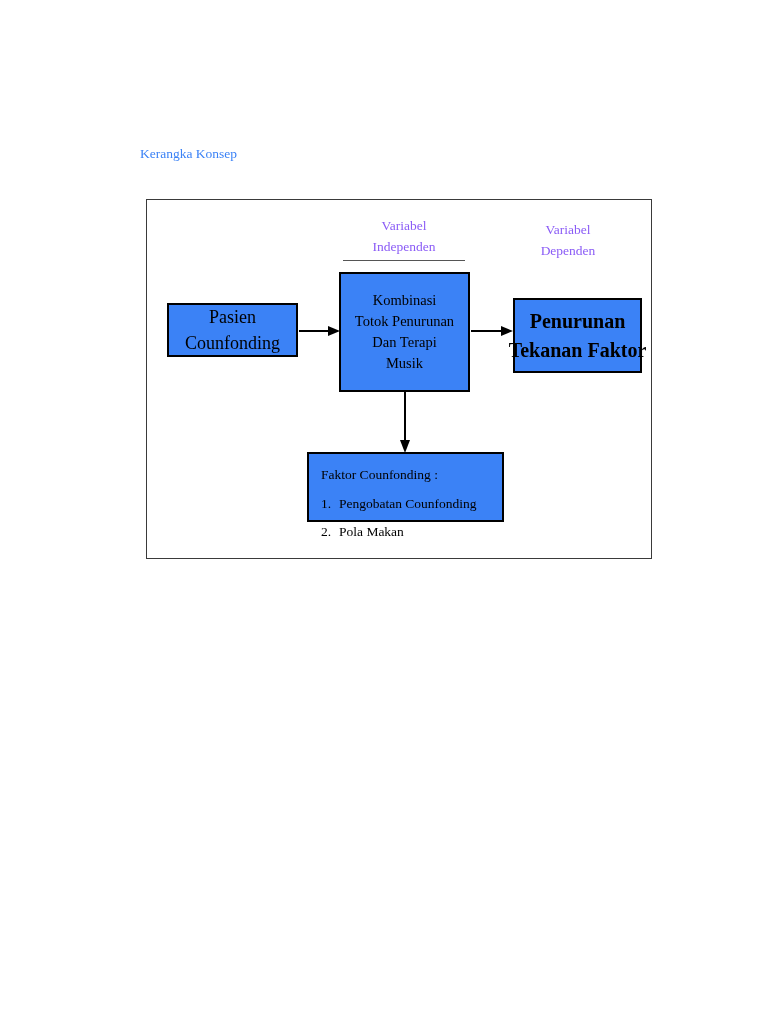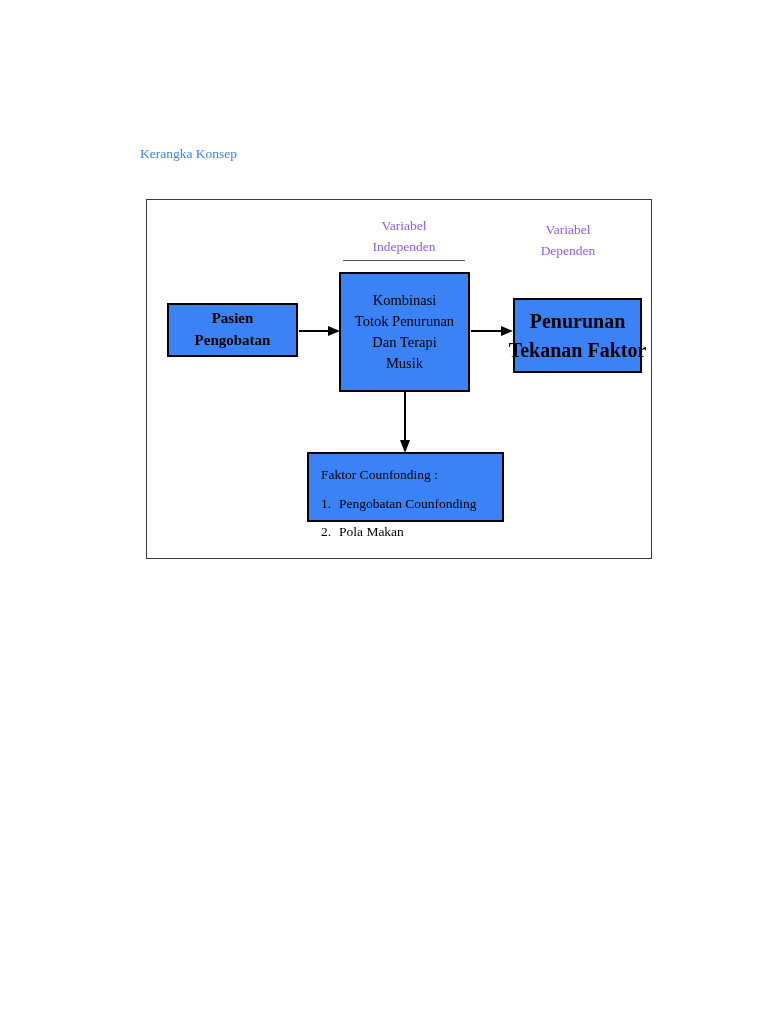--- a/index.html
+++ b/index.html
@@ -80,22 +80,22 @@
     font-size: 14.5px;
     line-height: 1.45;
   }
   .box .line { display: block; white-space: nowrap; }
 
   .box-pasien {
     left: 167px;
     top: 303px;
     width: 131px;
     height: 54px;
-    font-weight: bold;
-    font-size: 15px;
+    font-weight: normal;
+    font-size: 18px;
   }
   .box-kombinasi {
     left: 339px;
     top: 272px;
     width: 131px;
     height: 120px;
     font-weight: normal;
     font-size: 14.5px;
   }
   .box-penurunan {
@@ -156,21 +156,21 @@
   <span class="rule"></span>
 </div>
 
 <div class="caption caption-dependen">
   <span class="line">Variabel</span><br>
   <span class="line">Dependen</span>
 </div>
 
 <div class="box box-pasien">
   <span class="line">Pasien</span>
-  <span class="line">Pengobatan</span>
+  <span class="line">Counfonding</span>
 </div>
 
 <div class="box box-kombinasi">
   <span class="line">Kombinasi</span>
   <span class="line">Totok Penurunan</span>
   <span class="line">Dan Terapi</span>
   <span class="line">Musik</span>
 </div>
 
 <div class="box box-penurunan">

